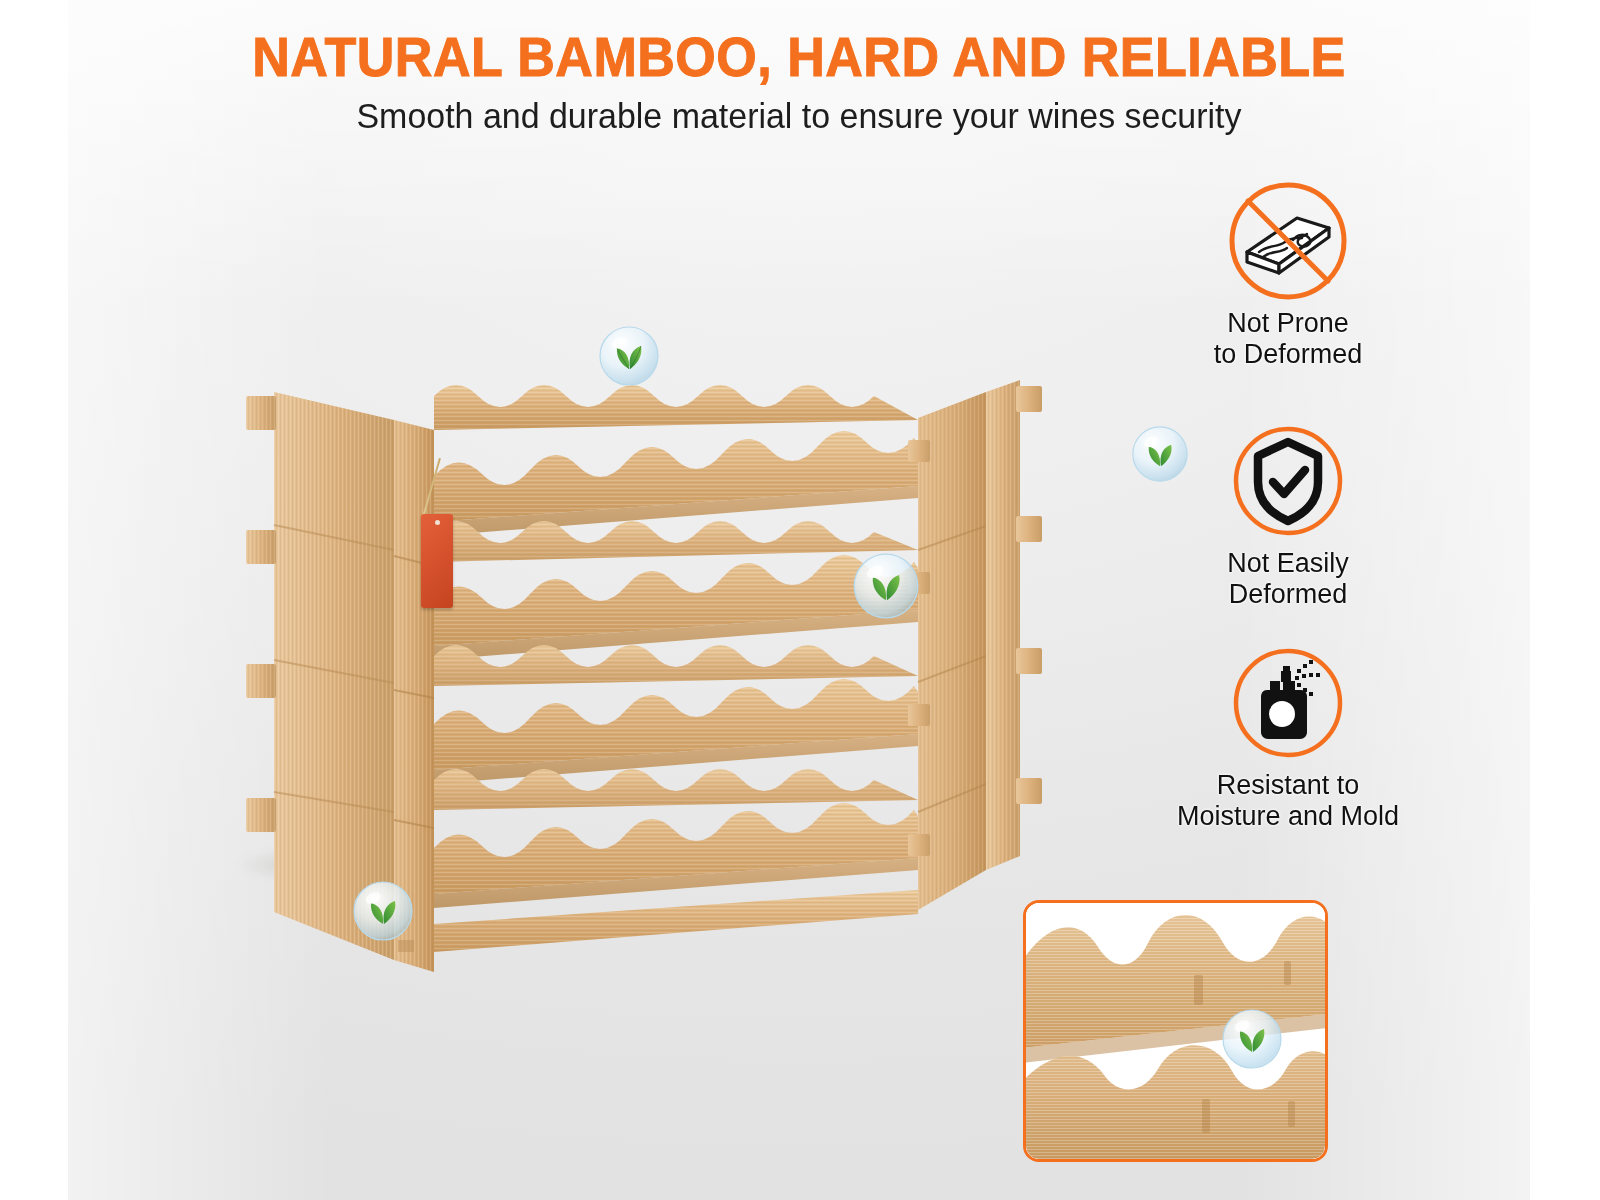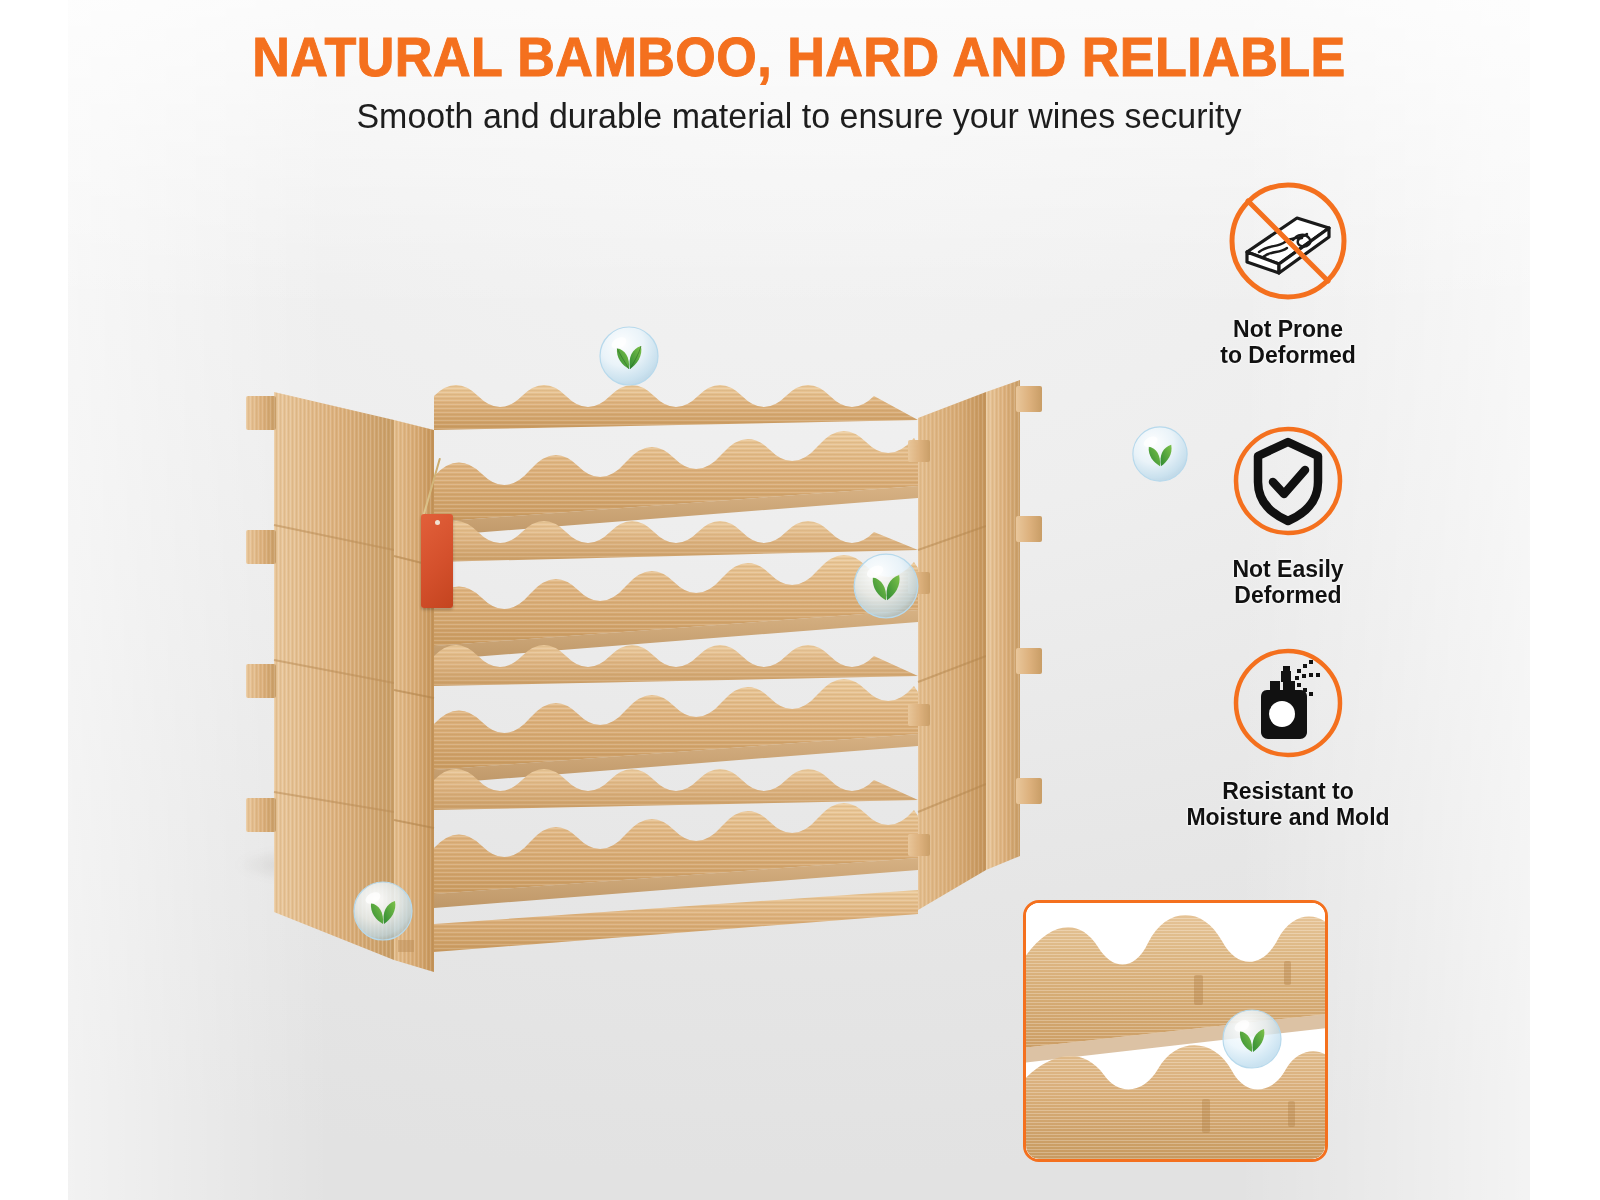--- a/index.html
+++ b/index.html
@@ -49,22 +49,22 @@
   
   .feature{position:absolute;width:290px;text-align:center;left:1075px;}
   .feat-1{top:178px}
   .feat-2{top:418px}
   .feat-3{top:640px}
   .badge{
     position:relative;width:126px;height:126px;margin:0 auto;
   }
   .badge svg{display:block;width:126px;height:126px;}
   .feat-label{
-    margin-top:12px;
-    font-size:23px;font-weight:700;color:#111;line-height:1.13;
+    margin-top:4px;
+    font-size:27px;font-weight:400;color:#111;line-height:1.13;
     text-shadow:0 0 3px #fff,0 0 3px #fff;
   }
 
   
   #inset{
     position:absolute;left:955px;top:900px;width:305px;height:262px;
     border:3px solid #F4701E;border-radius:16px;
     overflow:hidden;background:#fff;
     box-sizing:border-box;
   }

